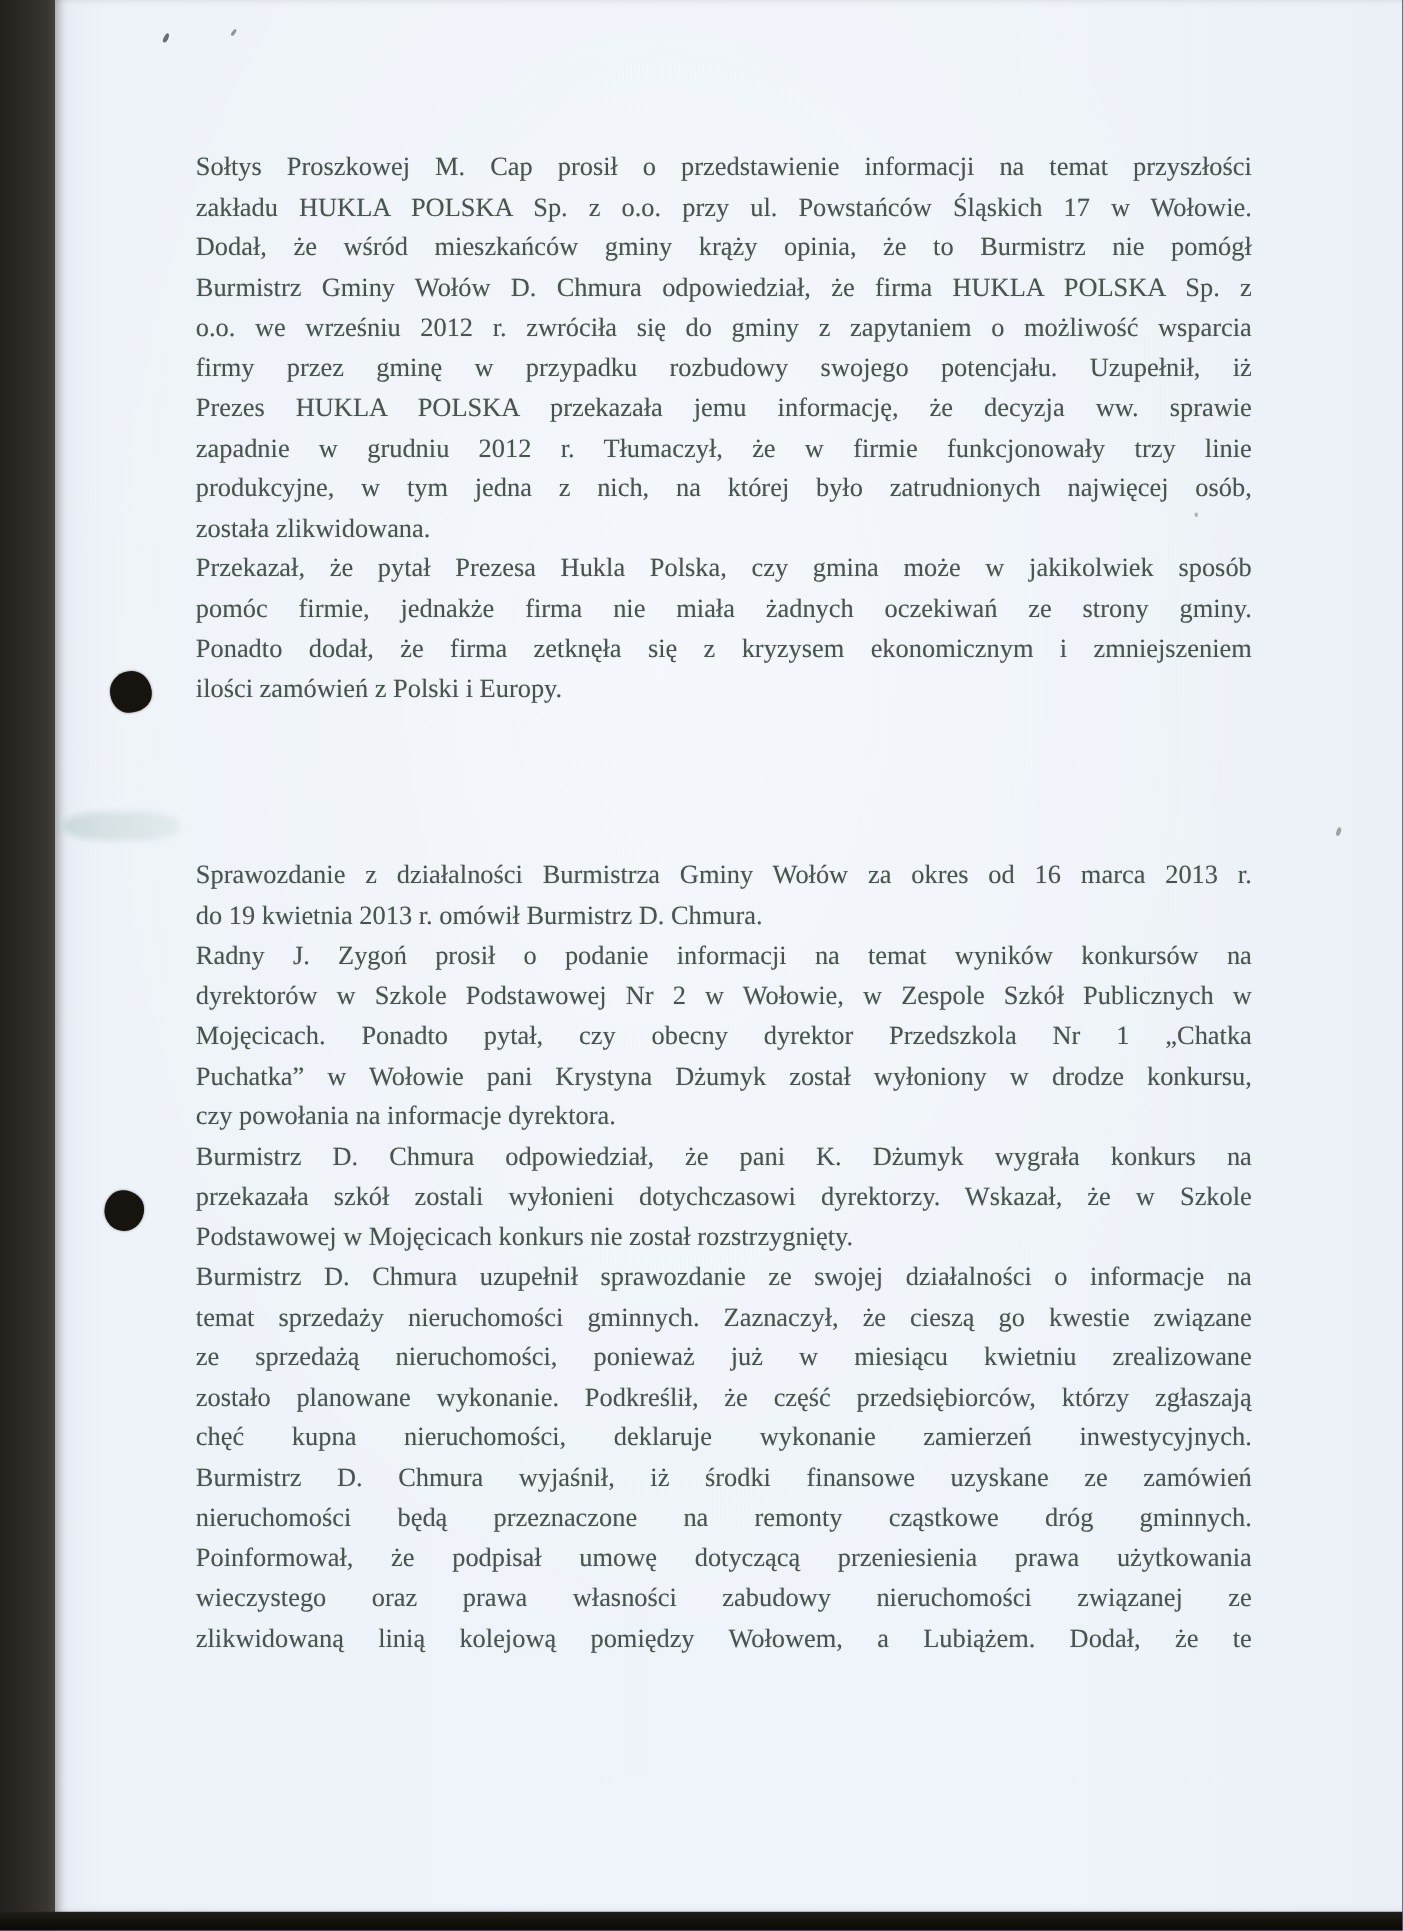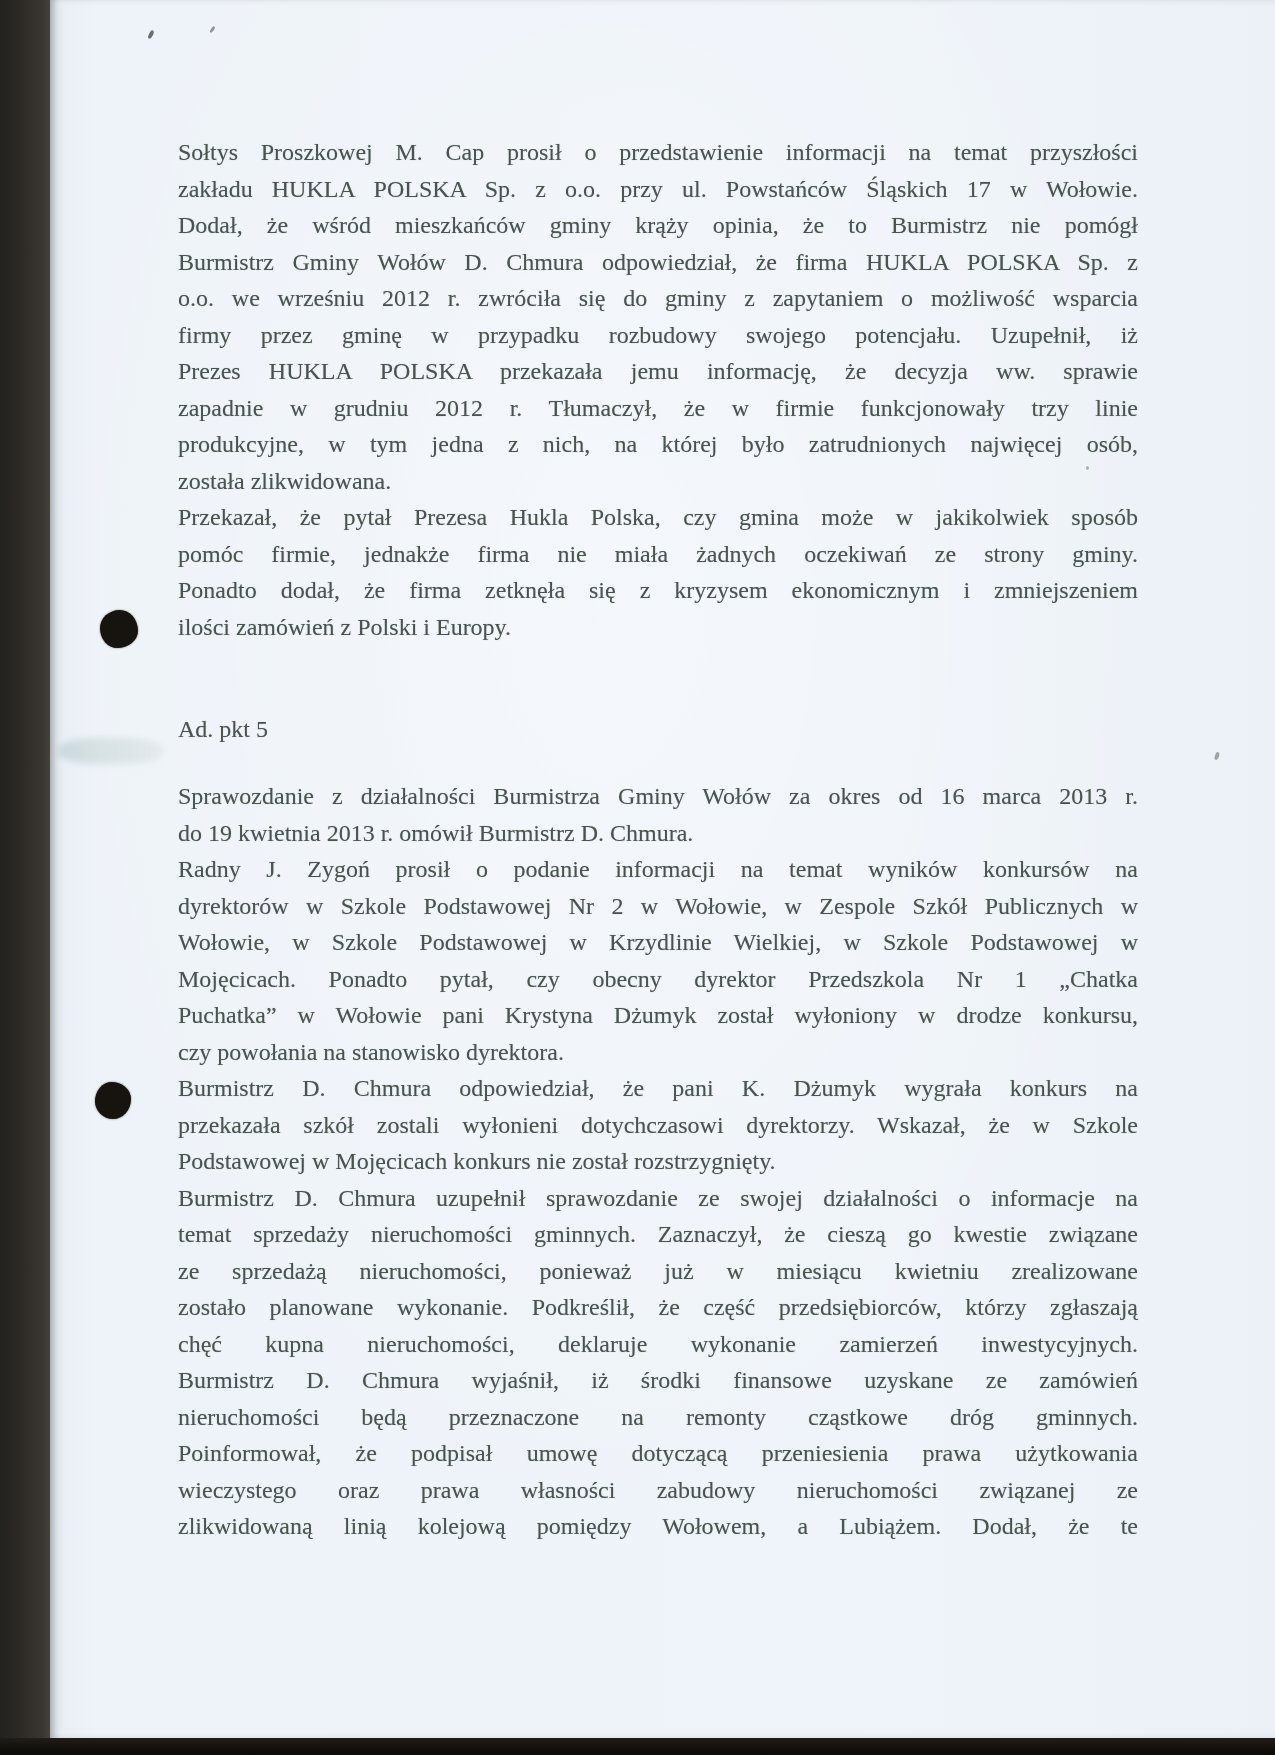--- a/index.html
+++ b/index.html
@@ -111,33 +111,29 @@
       <div class="line fill">Prezes HUKLA POLSKA przekazała jemu informację, że decyzja ww. sprawie</div>
       <div class="line fill">zapadnie w grudniu 2012 r. Tłumaczył, że w firmie funkcjonowały trzy linie</div>
       <div class="line fill">produkcyjne, w tym jedna z nich, na której było zatrudnionych najwięcej osób,</div>
       <div class="line">została zlikwidowana.</div>
       <div class="line fill">Przekazał, że pytał Prezesa Hukla Polska, czy gmina może w jakikolwiek sposób</div>
       <div class="line fill">pomóc firmie, jednakże firma nie miała żadnych oczekiwań ze strony gminy.</div>
       <div class="line fill">Ponadto dodał, że firma zetknęła się z kryzysem ekonomicznym i zmniejszeniem</div>
       <div class="line">ilości zamówień z Polski i Europy.</div>
     </div>
 
-  <div class="textblock" id="heading">
-    <div class="line">Ad. pkt 5</div>
-  </div>
 
   <div class="textblock" id="block2">
       <div class="line fill">Sprawozdanie z działalności Burmistrza Gminy Wołów za okres od 16 marca 2013 r.</div>
       <div class="line">do 19 kwietnia 2013 r. omówił Burmistrz D. Chmura.</div>
       <div class="line fill">Radny J. Zygoń prosił o podanie informacji na temat wyników konkursów na</div>
       <div class="line fill">dyrektorów w Szkole Podstawowej Nr 2 w Wołowie, w Zespole Szkół Publicznych w</div>
-      <div class="line fill">Wołowie, w Szkole Podstawowej w Krzydlinie Wielkiej, w Szkole Podstawowej w</div>
       <div class="line fill">Mojęcicach. Ponadto pytał, czy obecny dyrektor Przedszkola Nr 1 „Chatka</div>
       <div class="line fill">Puchatka” w Wołowie pani Krystyna Dżumyk został wyłoniony w drodze konkursu,</div>
-      <div class="line">czy powołania na stanowisko dyrektora.</div>
+      <div class="line">czy powołania na informacje dyrektora.</div>
       <div class="line fill">Burmistrz D. Chmura odpowiedział, że pani K. Dżumyk wygrała konkurs na</div>
       <div class="line fill">przekazała szkół zostali wyłonieni dotychczasowi dyrektorzy. Wskazał, że w Szkole</div>
       <div class="line">Podstawowej w Mojęcicach konkurs nie został rozstrzygnięty.</div>
       <div class="line fill">Burmistrz D. Chmura uzupełnił sprawozdanie ze swojej działalności o informacje na</div>
       <div class="line fill">temat sprzedaży nieruchomości gminnych. Zaznaczył, że cieszą go kwestie związane</div>
       <div class="line fill">ze sprzedażą nieruchomości, ponieważ już w miesiącu kwietniu zrealizowane</div>
       <div class="line fill">zostało planowane wykonanie. Podkreślił, że część przedsiębiorców, którzy zgłaszają</div>
       <div class="line fill">chęć kupna nieruchomości, deklaruje wykonanie zamierzeń inwestycyjnych.</div>
       <div class="line fill">Burmistrz D. Chmura wyjaśnił, iż środki finansowe uzyskane ze zamówień</div>
       <div class="line fill">nieruchomości będą przeznaczone na remonty cząstkowe dróg gminnych.</div>

